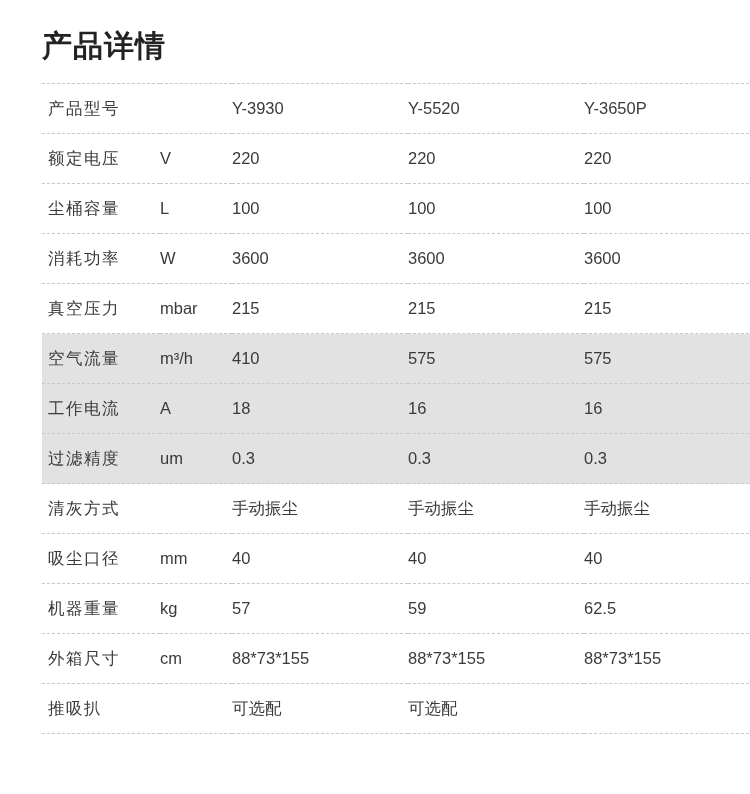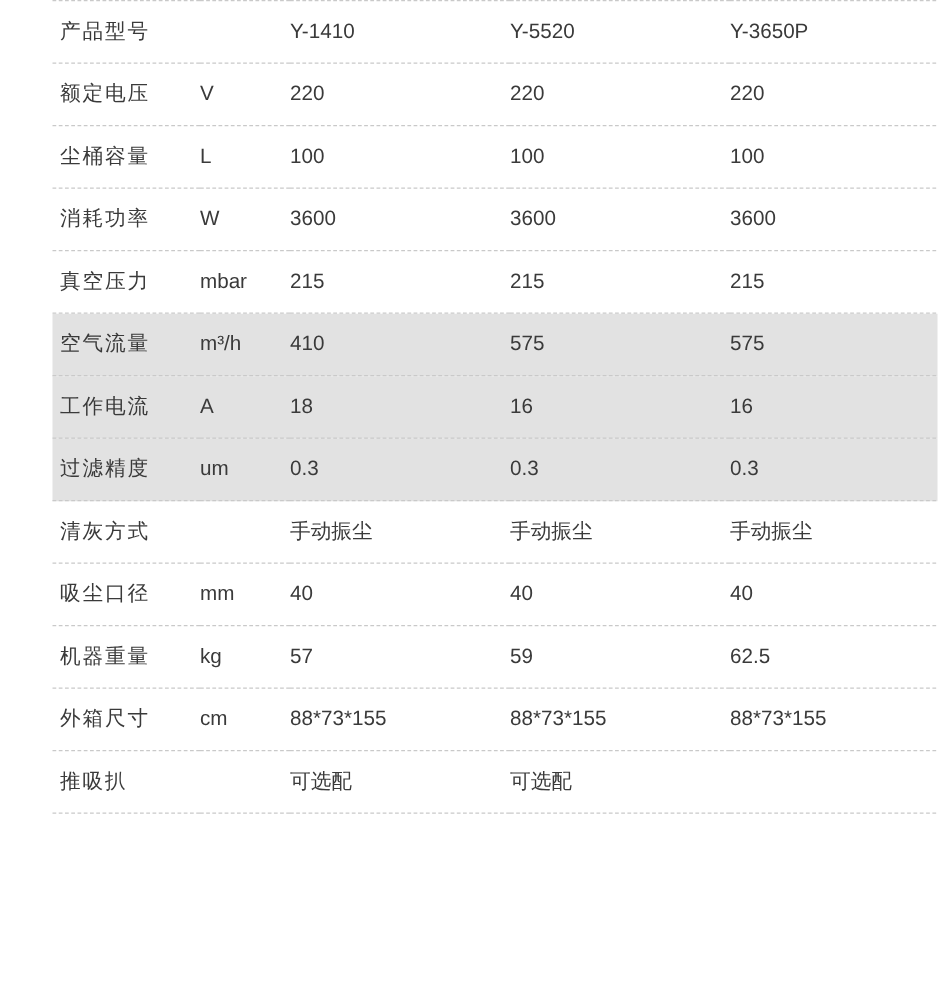--- a/index.html
+++ b/index.html
@@ -70,28 +70,29 @@
   }
   .name-text {
     letter-spacing: 1.5px;
   }
 </style>
 </head>
 <body>
 
 <div class="page">
 
+  <div class="page-title">产品详情</div>
 
   <table class="spec-table">
     <tbody>
 
       <tr>
         <td class="col-name"><span class="name-text">产品型号</span></td>
         <td class="col-unit"></td>
-        <td class="col-val">Y-1410</td>
+        <td class="col-val">Y-3930</td>
         <td class="col-val">Y-5520</td>
         <td class="col-val last">Y-3650P</td>
       </tr>
 
       <tr>
         <td class="col-name"><span class="name-text">额定电压</span></td>
         <td class="col-unit">V</td>
         <td class="col-val">220</td>
         <td class="col-val">220</td>
         <td class="col-val last">220</td>

